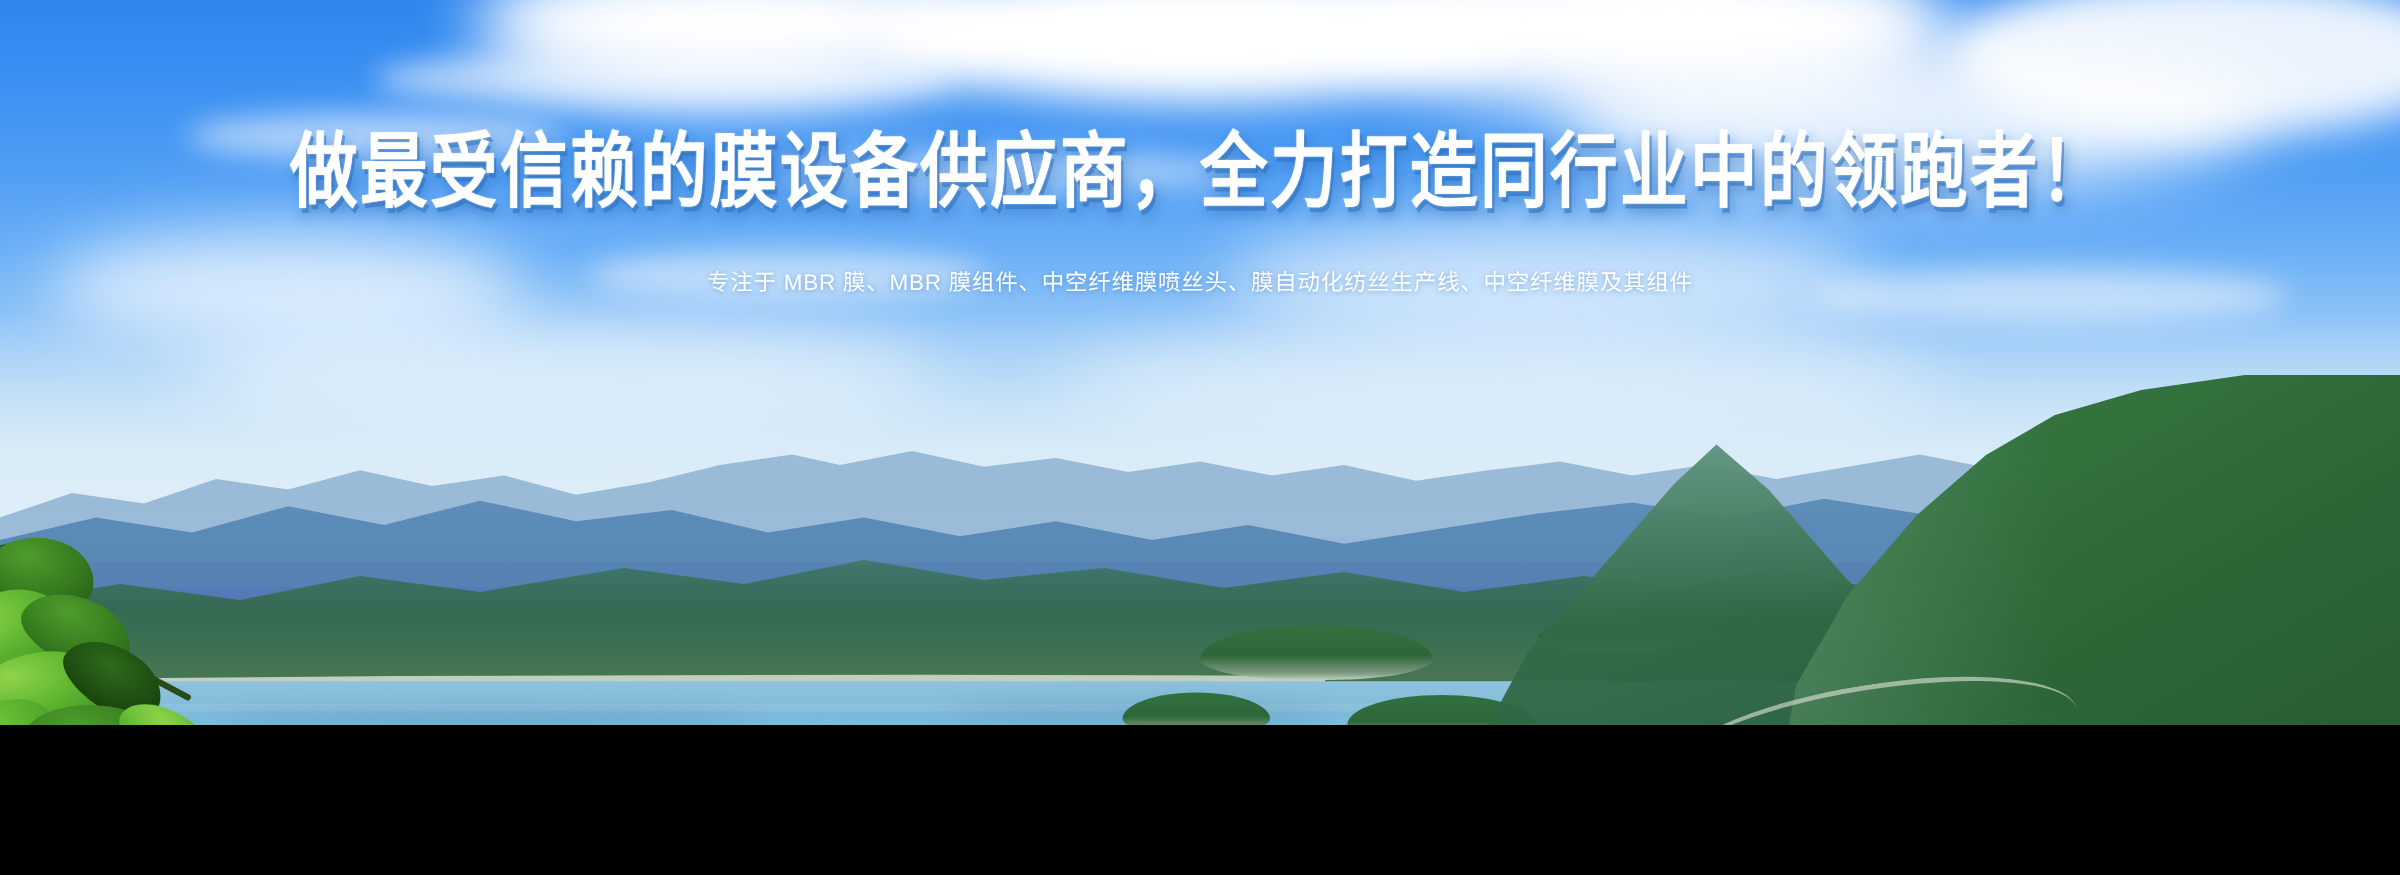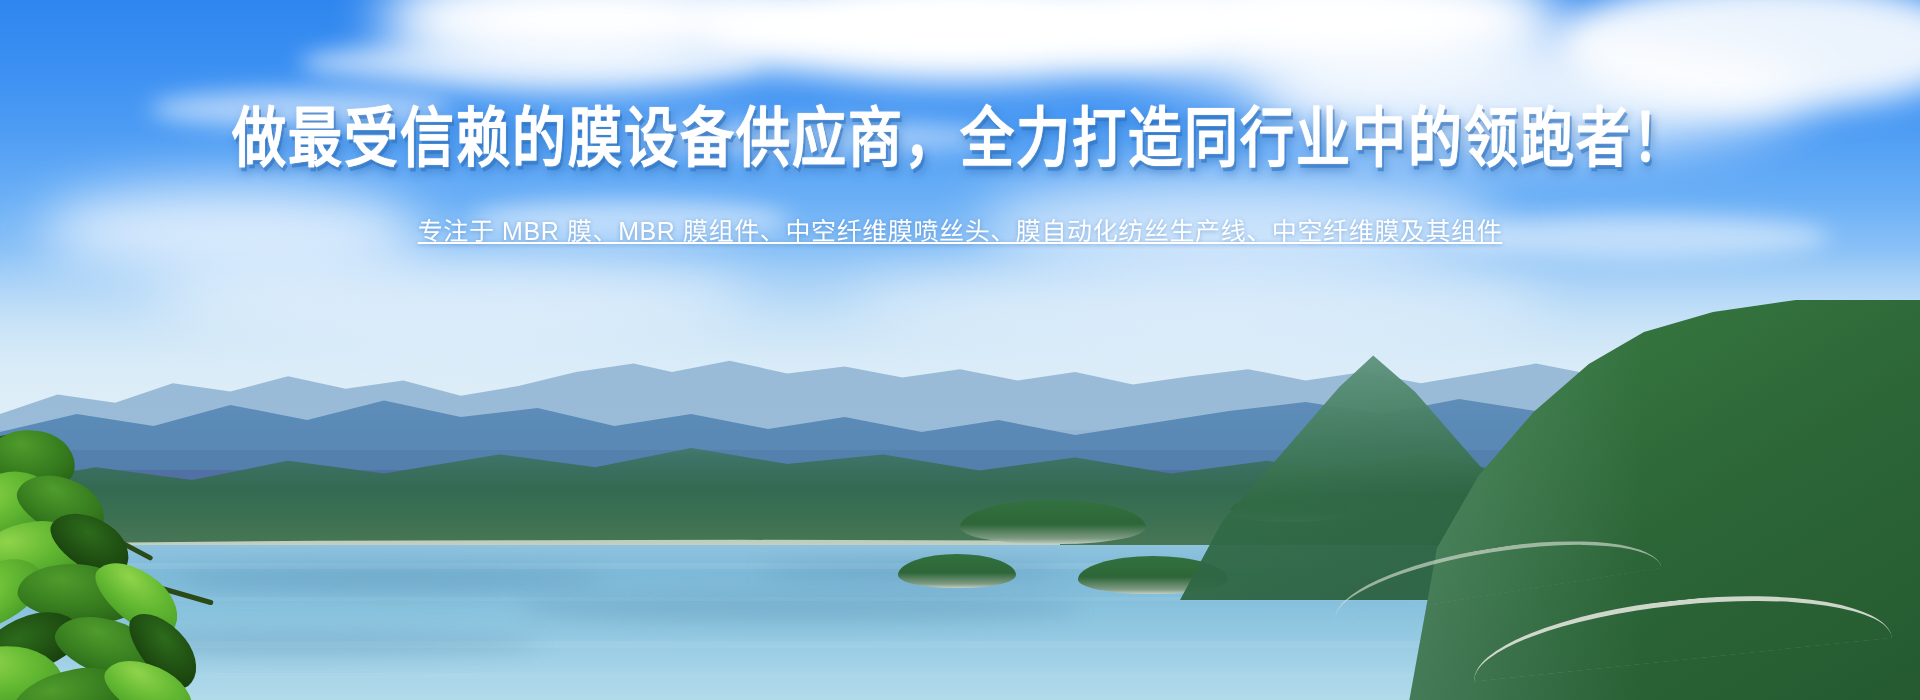--- a/index.html
+++ b/index.html
@@ -1,24 +1,24 @@
 <!DOCTYPE html>
 <html lang="zh-CN"><head>
 <meta charset="utf-8">
 <title>Banner</title>
 <style>
   html,body{margin:0;padding:0;background:#000;}
   *{box-sizing:border-box;}
 
   .banner{
     position:relative;
-    width:1920px;height:700px;
+    width:1920px;height:580px;
     overflow:hidden;
     font-family:"Liberation Sans","DejaVu Sans",sans-serif;
-    background:#701a75;
+    background:#8b5cf6;
   }
 
   
   .sky{
     position:absolute;left:0;top:0;width:1920px;height:430px;
     background:
       linear-gradient(to bottom,
         #2f86ee 0%,
         #3a8ff2 14%,
         #4d9cf4 30%,
@@ -189,26 +189,25 @@
     transform:scaleY(1.22);
     transform-origin:top center;
     text-shadow:
       0 0 1px rgba(255,255,255,.9),
       2px 3px 0 rgba(44,112,190,.55),
       3px 5px 9px rgba(30,90,165,.45);
   }
 
   .subline{
     margin-top:50px;
-    font-size:25px;
+    font-size:18px;
     color:#ffffff;
     letter-spacing:.6px;
     white-space:nowrap;
     text-shadow:0 1px 4px rgba(40,100,175,.45);
-    text-decoration:underline;
   }
 
   .tagbox{
     margin-top:26px;
     border:1px solid rgba(255,255,255,.92);
     padding:13px 34px;
     font-size:19px;
     color:#ffffff;
     letter-spacing:1px;
     white-space:nowrap;

